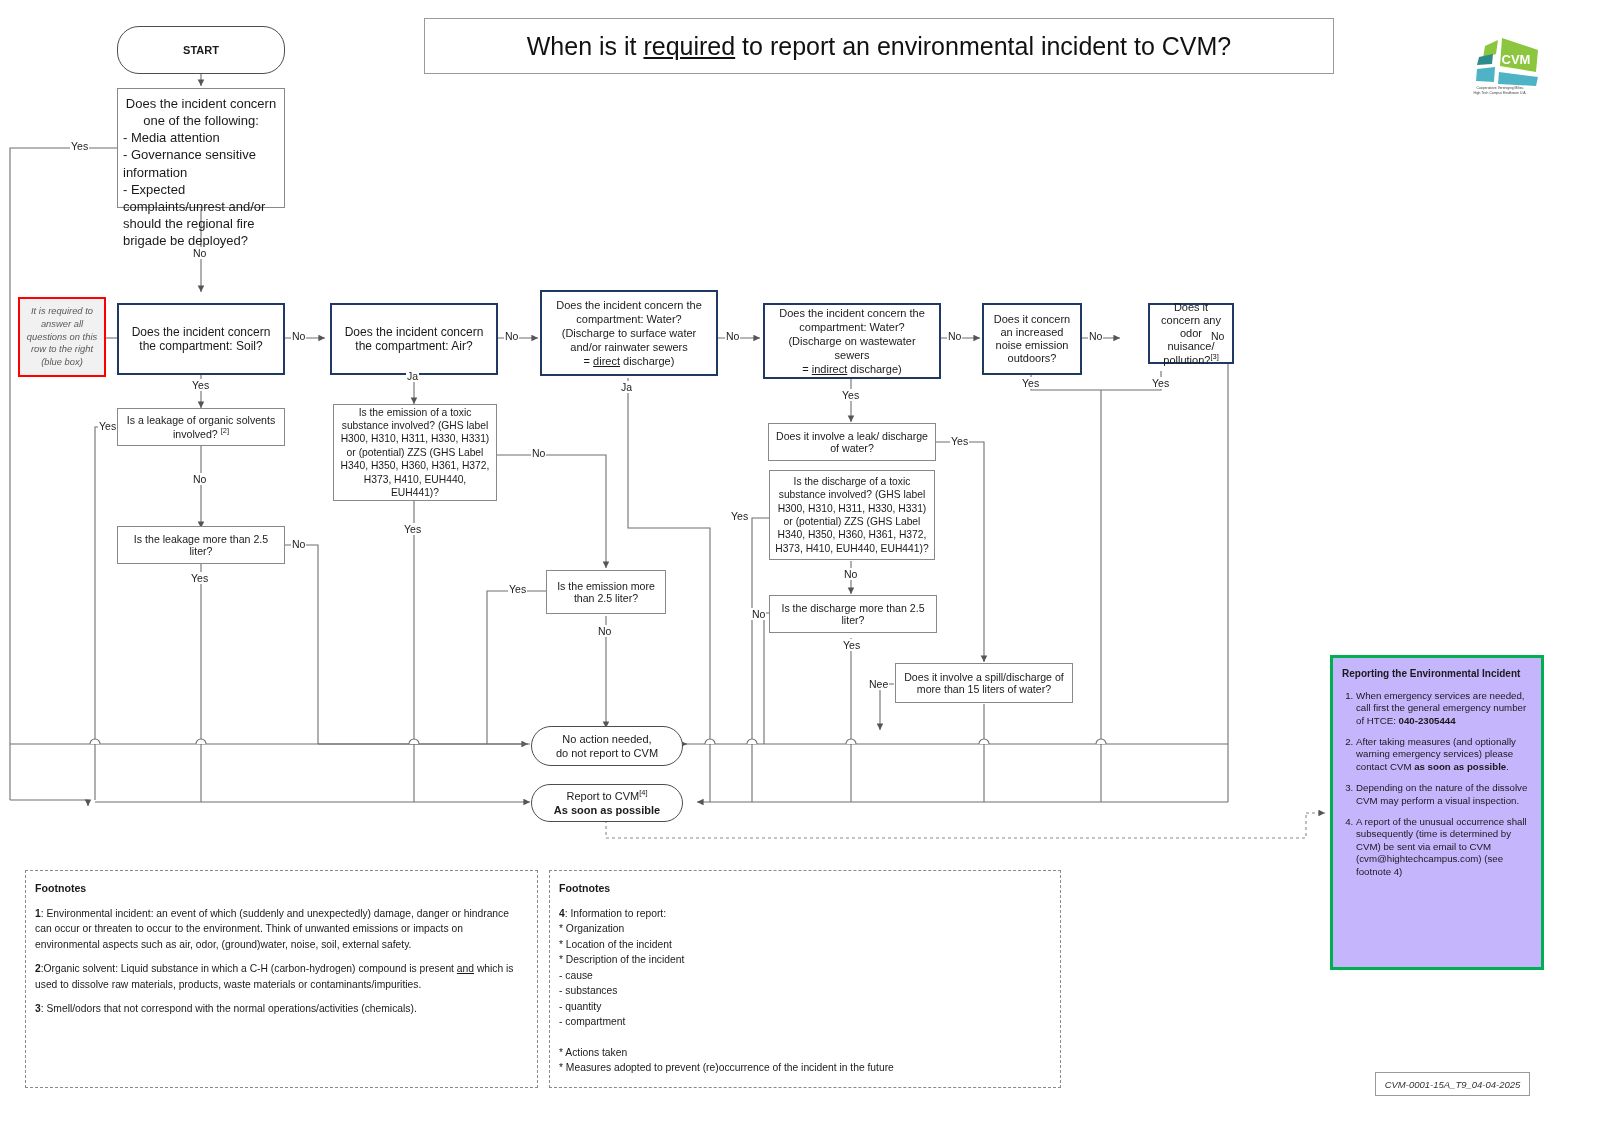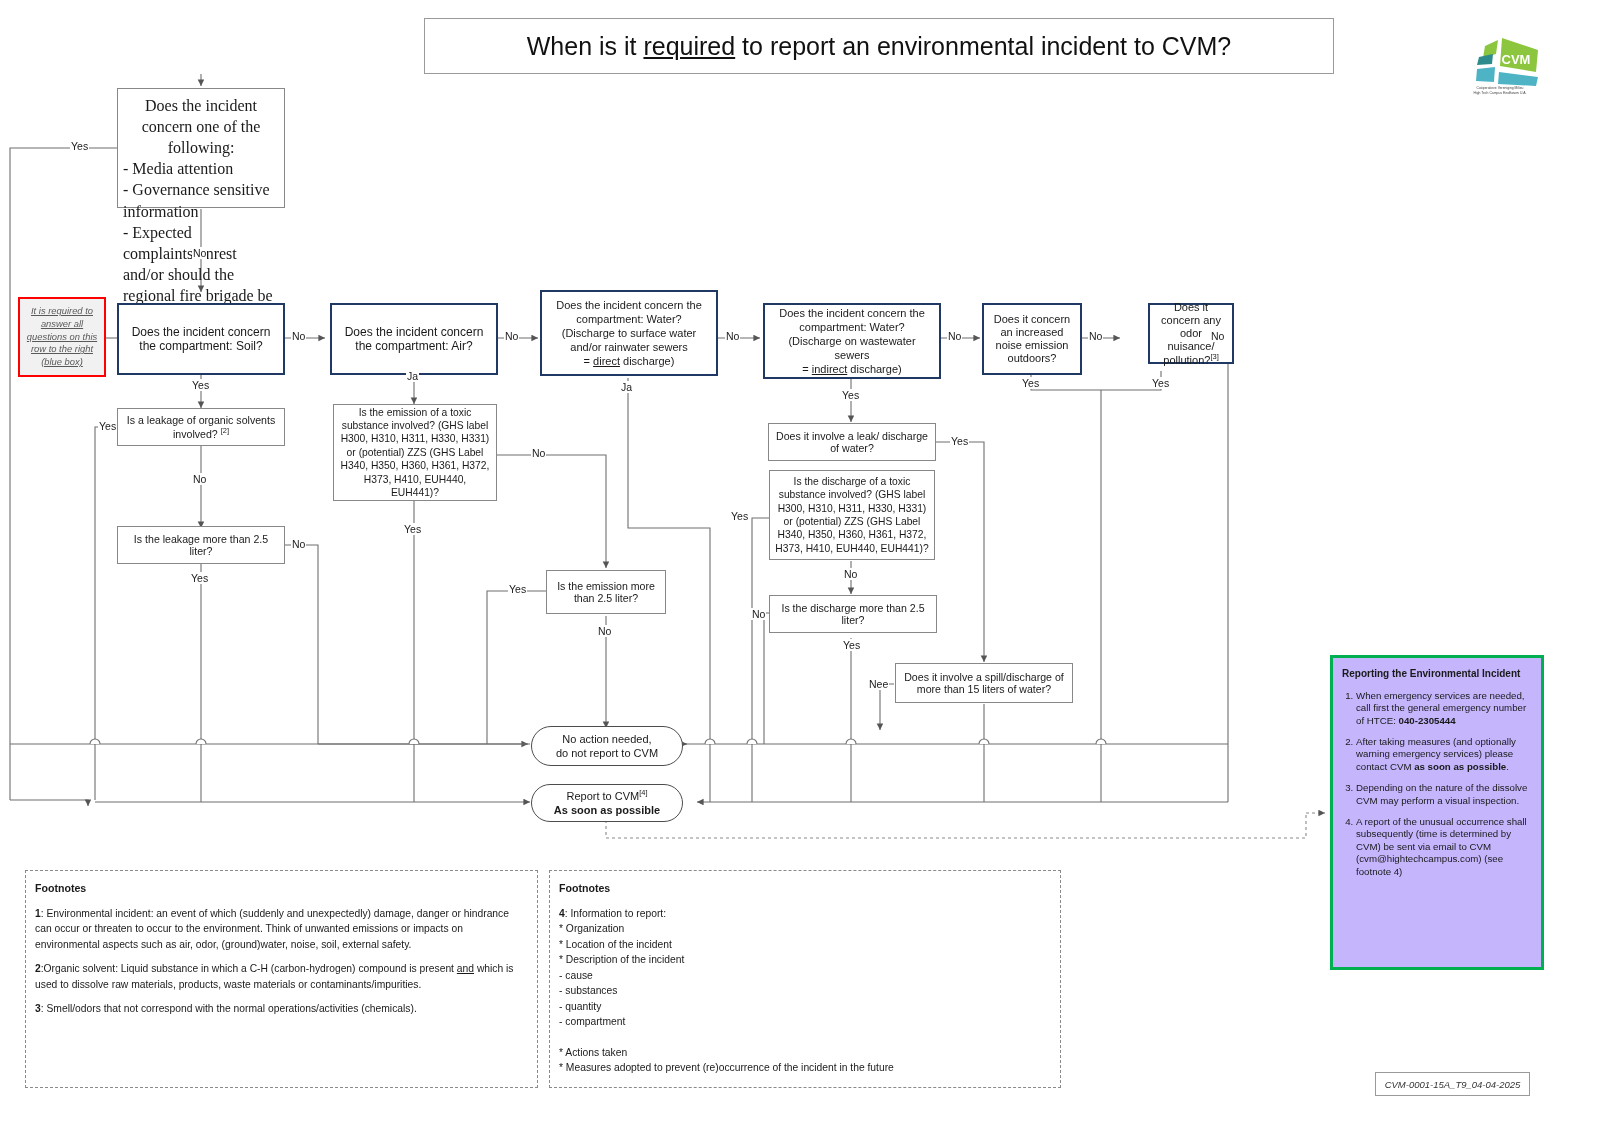--- a/index.html
+++ b/index.html
@@ -4,21 +4,21 @@
 <style>
   html,body{margin:0;padding:0;background:#ffffff;}
   body{font-family:"Liberation Sans", sans-serif; color:#1a1a1a;}
   #page{position:relative;width:1600px;height:1131px;overflow:hidden;background:#fff;}
 
   .node{position:absolute;box-sizing:border-box;display:flex;align-items:center;
         justify-content:center;text-align:center;background:#fff;line-height:1.18;}
   .thin{border:1px solid #888888;font-size:11.5px;}
   .blue{border:2.5px solid #1F3864;font-size:12px;}
   .term{border:1.5px solid #4d4d4d;border-radius:22px;font-size:12px;}
-  .note-red{border:2px solid #FF0000;background:#f1f1f1;font-style:italic;color:#595959;font-size:11px;text-decoration:underline;}
+  .note-red{border:2px solid #FF0000;background:#f1f1f1;font-style:italic;color:#595959;font-size:11px;}
   .node .inner{padding:3px 5px;width:100%;}
 
   
   #title-box{position:absolute;left:424px;top:18px;width:908px;height:54px;
       border:1px solid #9a9a9a;background:#fff;display:flex;align-items:center;justify-content:center;}
   #title-text{font-size:25px;color:#111;white-space:nowrap;}
   #title-text u{text-decoration:underline;}
 
   
   #wires{position:absolute;left:0;top:0;width:1600px;height:1131px;}
@@ -164,23 +164,26 @@
     <path d="M25 45 L43 43 L42 58 L24 57 Z" fill="#4FB3C6"></path>
     <path d="M50 14 L86 26 L84 48 L48 42 Z" fill="#8CC63F"></path>
     <path d="M47 48 L86 53 L84 62 L46 60 Z" fill="#4FB3C6"></path>
     <text x="64" y="40" fill="#ffffff" font-size="13" font-weight="bold" text-anchor="middle" font-family="Liberation Sans, sans-serif">CVM</text>
   </svg>
   <div id="logo-cap">
     <div>Coöperatieve Vereniging Milieu</div>
     <div>High Tech Campus Eindhoven U.A.</div>
   </div>
 
+  <div class="node term" style="left:117px;top:26px;width:168px;height:48px;">
+    <div class="inner" style="font-weight:bold;font-size:11px;">START</div>
+  </div>
 
   <div class="node thin" style="left:117px;top:88px;width:168px;height:120px;align-items:flex-start;">
-    <div class="inner" style="text-align:left;font-size:16px;line-height:1.32;padding-top:6px;font-family:Liberation Serif, serif;">
+    <div class="inner" style="text-align:left;font-size:13px;line-height:1.32;padding-top:6px;">
       <span style="display:block;text-align:center;">Does the incident concern one of the following:</span>
       <span style="display:block;">- Media attention</span>
       <span style="display:block;">- Governance sensitive information</span>
       <span style="display:block;">- Expected complaints/unrest and/or should the regional fire brigade be deployed?</span>
     </div>
   </div>
 
   <div class="node note-red" style="left:18px;top:297px;width:88px;height:80px;">
     <div class="inner" style="font-size:9.4px;line-height:1.35;">It is required to answer all questions on this row to the right (blue box)</div>
   </div>

